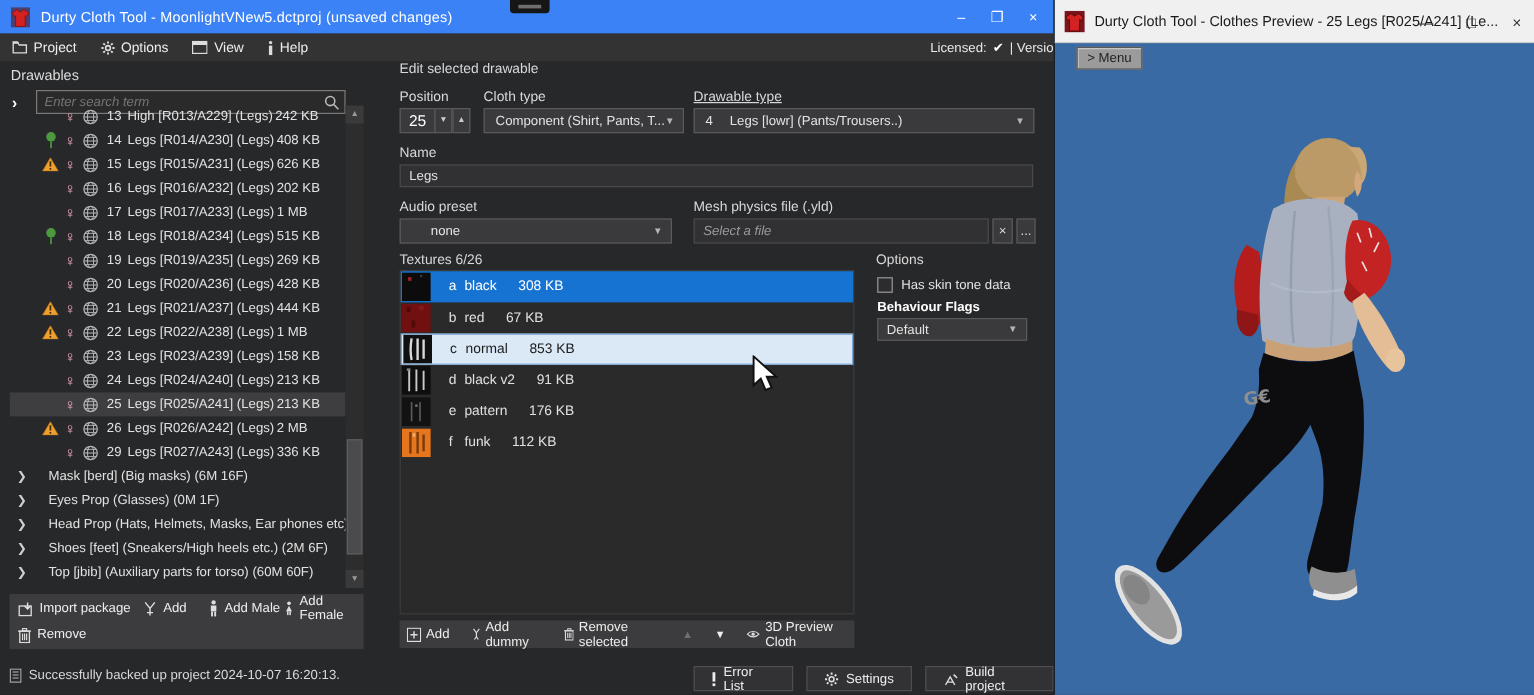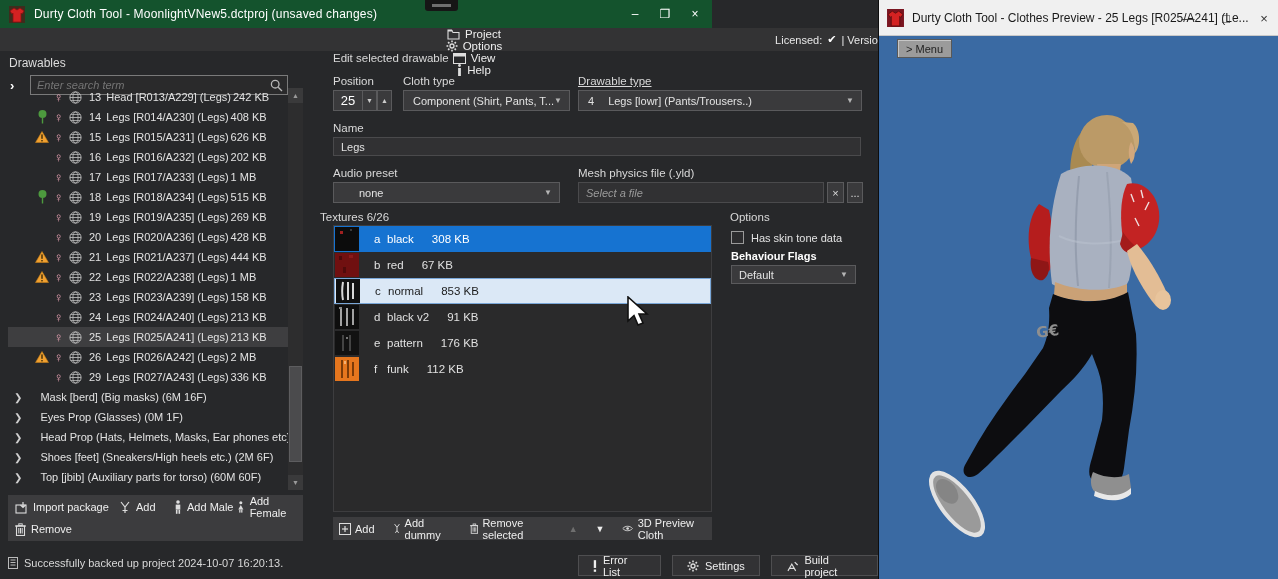--- a/index.html
+++ b/index.html
@@ -2,32 +2,32 @@
 <html><head>
 <meta charset="utf-8">
 <style>
   * { box-sizing: border-box; margin: 0; padding: 0; }
   html,body { width:1278px; height:579px; overflow:hidden; background:#111;
     font-family:"Liberation Sans","DejaVu Sans",sans-serif; }
 
   
   #main-window { position:absolute; left:0; top:0; width:878px; height:579px;
     background:#27282a; color:#e6e6e6; }
-  #titlebar { position:absolute; left:0; top:0; width:712px; height:28px;
-    background:#14532d; display:flex; align-items:center; color:#fff; }
+  #titlebar { position:absolute; left:0; top:0; width:878px; height:28px;
+    background:#3b82f6; display:flex; align-items:center; color:#fff; }
   #titlebar .app-ico { margin-left:9px; width:16px; height:17px; }
   #titlebar .t { font-size:12px; margin-left:9px; letter-spacing:.2px; }
   .win-controls { position:absolute; right:10px; top:0; height:28px; display:flex; align-items:center; gap:16px; }
   .win-controls span { font-size:12px; color:#fff; cursor:default; width:14px; text-align:center; }
   #screen-notch { position:absolute; left:425px; top:0; width:33px; height:11px; background:#161616;
     border-radius:0 0 3px 3px; }
   #screen-notch i { position:absolute; left:7px; top:4px; width:19px; height:3px; background:#6f6f6f; display:block; }
 
   #menubar { position:absolute; left:0; top:28px; width:948px; height:23px; background:#333334;
-    display:flex; align-items:center; font-size:11.5px; color:#eee;flex-direction:column; }
+    display:flex; align-items:center; font-size:11.5px; color:#eee; }
   .menu-item { display:flex; align-items:center; gap:5px; padding:0 10px; height:100%; }
   .menu-item svg { display:block; }
   #license { position:absolute; right:10px; top:0; height:23px; display:flex; align-items:center; gap:5px; font-size:11px; color:#e8e8e8; }
   .chk { color:#fff; font-size:11px; }
 
   
   #drawables-title { position:absolute; left:9px; top:56px; font-size:12px; color:#ddd; }
   #tree-expander { position:absolute; left:10px; top:76px; width:16px; height:18px; color:#fff;
     font-weight:bold; font-size:13px; display:flex; align-items:center; }
   #search-box { position:absolute; left:30px; top:75px; width:258px; height:20px; background:#2a2a2b;
@@ -208,21 +208,21 @@
         <span class="glb">
           <svg width="13" height="13" viewBox="0 0 13 13">
             <circle cx="6.5" cy="6.5" r="5.6" fill="none" stroke="#b5b5b5" stroke-width="1"></circle>
             <ellipse cx="6.5" cy="6.5" rx="2.6" ry="5.6" fill="none" stroke="#b5b5b5" stroke-width="0.9"></ellipse>
             <line x1="0.9" y1="6.5" x2="12.1" y2="6.5" stroke="#b5b5b5" stroke-width="0.9"></line>
             <line x1="1.6" y1="3.5" x2="11.4" y2="3.5" stroke="#b5b5b5" stroke-width="0.8"></line>
             <line x1="1.6" y1="9.5" x2="11.4" y2="9.5" stroke="#b5b5b5" stroke-width="0.8"></line>
           </svg>
         </span>
         <span class="num">13</span>
-        <span class="lbl">Head [R013/A229] (Legs)</span>
+        <span class="lbl">High [R013/A229] (Legs)</span>
         <span class="size">242 KB</span>
       </div>
       <div class="tree-row">
         <span class="badge">
           <svg width="9" height="14" viewBox="0 0 9 14">
             <ellipse cx="4.5" cy="4" rx="4" ry="4" fill="#4d9a3e"></ellipse>
             <path d="M4.5 8 L4.5 13.5" stroke="#4d9a3e" stroke-width="1.4"></path>
           </svg>
         </span>
         <span class="fem">♀</span>
@@ -605,21 +605,21 @@
     <span class="dd-arrow">▼</span>
   </div>
 
   <div class="panel-label" style="left:578px;top:167px;">Mesh physics file (.yld)</div>
   <div class="field" id="mesh-input">
     <span class="ph">Select a file</span>
   </div>
   <div class="field sq-btn" style="left:827px;top:182px;width:17px;">×</div>
   <div class="field sq-btn" style="left:847px;top:182px;width:16px;">...</div>
 
-  <div class="panel-label" style="left:320px;top:211px;">Textures 6/26</div>
+  <div class="panel-label" style="left:333px;top:211px;">Textures 6/26</div>
   <div id="texture-list">
       <div class="tex-row selected">
         <span class="thumb"><svg width="24" height="24" viewBox="0 0 24 24">
             <rect width="24" height="24" fill="#0c0c0c"></rect>
             <rect x="5" y="4" width="3" height="3" fill="#a02020"></rect>
             <rect x="15" y="2" width="2" height="2" fill="#3a3a3a"></rect>
           </svg></span>
         <span class="key">a</span>
         <span class="nm">black</span>
         <span class="sz">308 KB</span>

